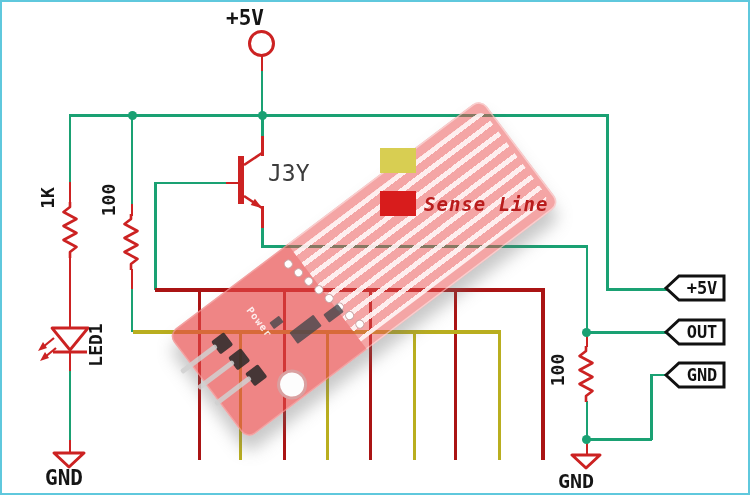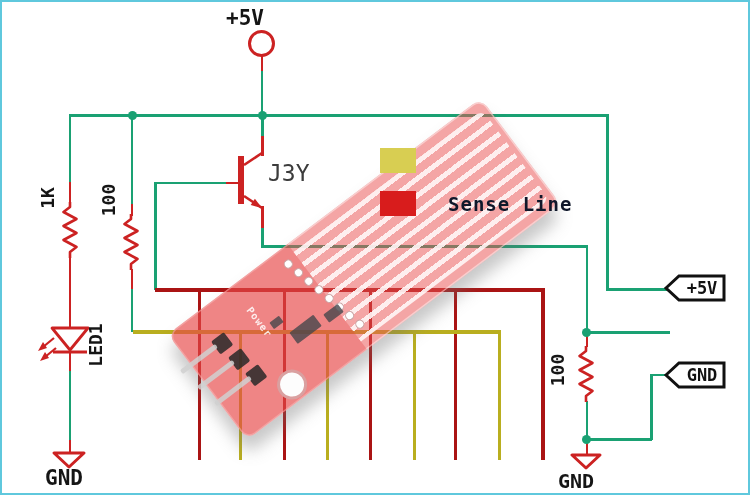--- a/index.html
+++ b/index.html
@@ -168,28 +168,34 @@
       <div class="hdr" style="left:34px;top:55px;"></div>
       <div class="hdr" style="left:38px;top:78px;"></div>
     </div>
     <div class="pin" style="left:-12px;top:36px;width:44px;"></div>
     <div class="pin" style="left:-8px;top:59px;width:44px;"></div>
     <div class="pin" style="left:-4px;top:82px;width:44px;"></div>
   </div>
 
   <div class="legend-swatch" style="left: 378px; top: 146px; background-color: rgb(216, 206, 82);"></div>
   <div class="legend-swatch" style="left: 378px; top: 189px; background-color: rgb(216, 28, 28);"></div>
-  <div class="legend-label" style="left: 446px; top: 191px; color: #0f172a;">Sense Line</div>
+  <div class="legend-label" style="left: 422px; top: 191px; color: #b91c1c; font-style: italic;">Sense Line</div>
 
   <div class="tag" style="left:662px;top:272px;">
     <svg width="62" height="28" viewBox="0 0 62 28">
       <polygon points="2,14 15,2 60,2 60,26 15,26" fill="#ffffff" stroke="#111111" stroke-width="3"></polygon>
     </svg>
     <span>+5V</span>
   </div>
+  <div class="tag" style="left:662px;top:316px;">
+    <svg width="62" height="28" viewBox="0 0 62 28">
+      <polygon points="2,14 15,2 60,2 60,26 15,26" fill="#ffffff" stroke="#111111" stroke-width="3"></polygon>
+    </svg>
+    <span>OUT</span>
+  </div>
   <div class="tag" style="left:662px;top:359px;">
     <svg width="62" height="28" viewBox="0 0 62 28">
       <polygon points="2,14 15,2 60,2 60,26 15,26" fill="#ffffff" stroke="#111111" stroke-width="3"></polygon>
     </svg>
     <span>GND</span>
   </div>
 
 </div>
 
 </body></html>

